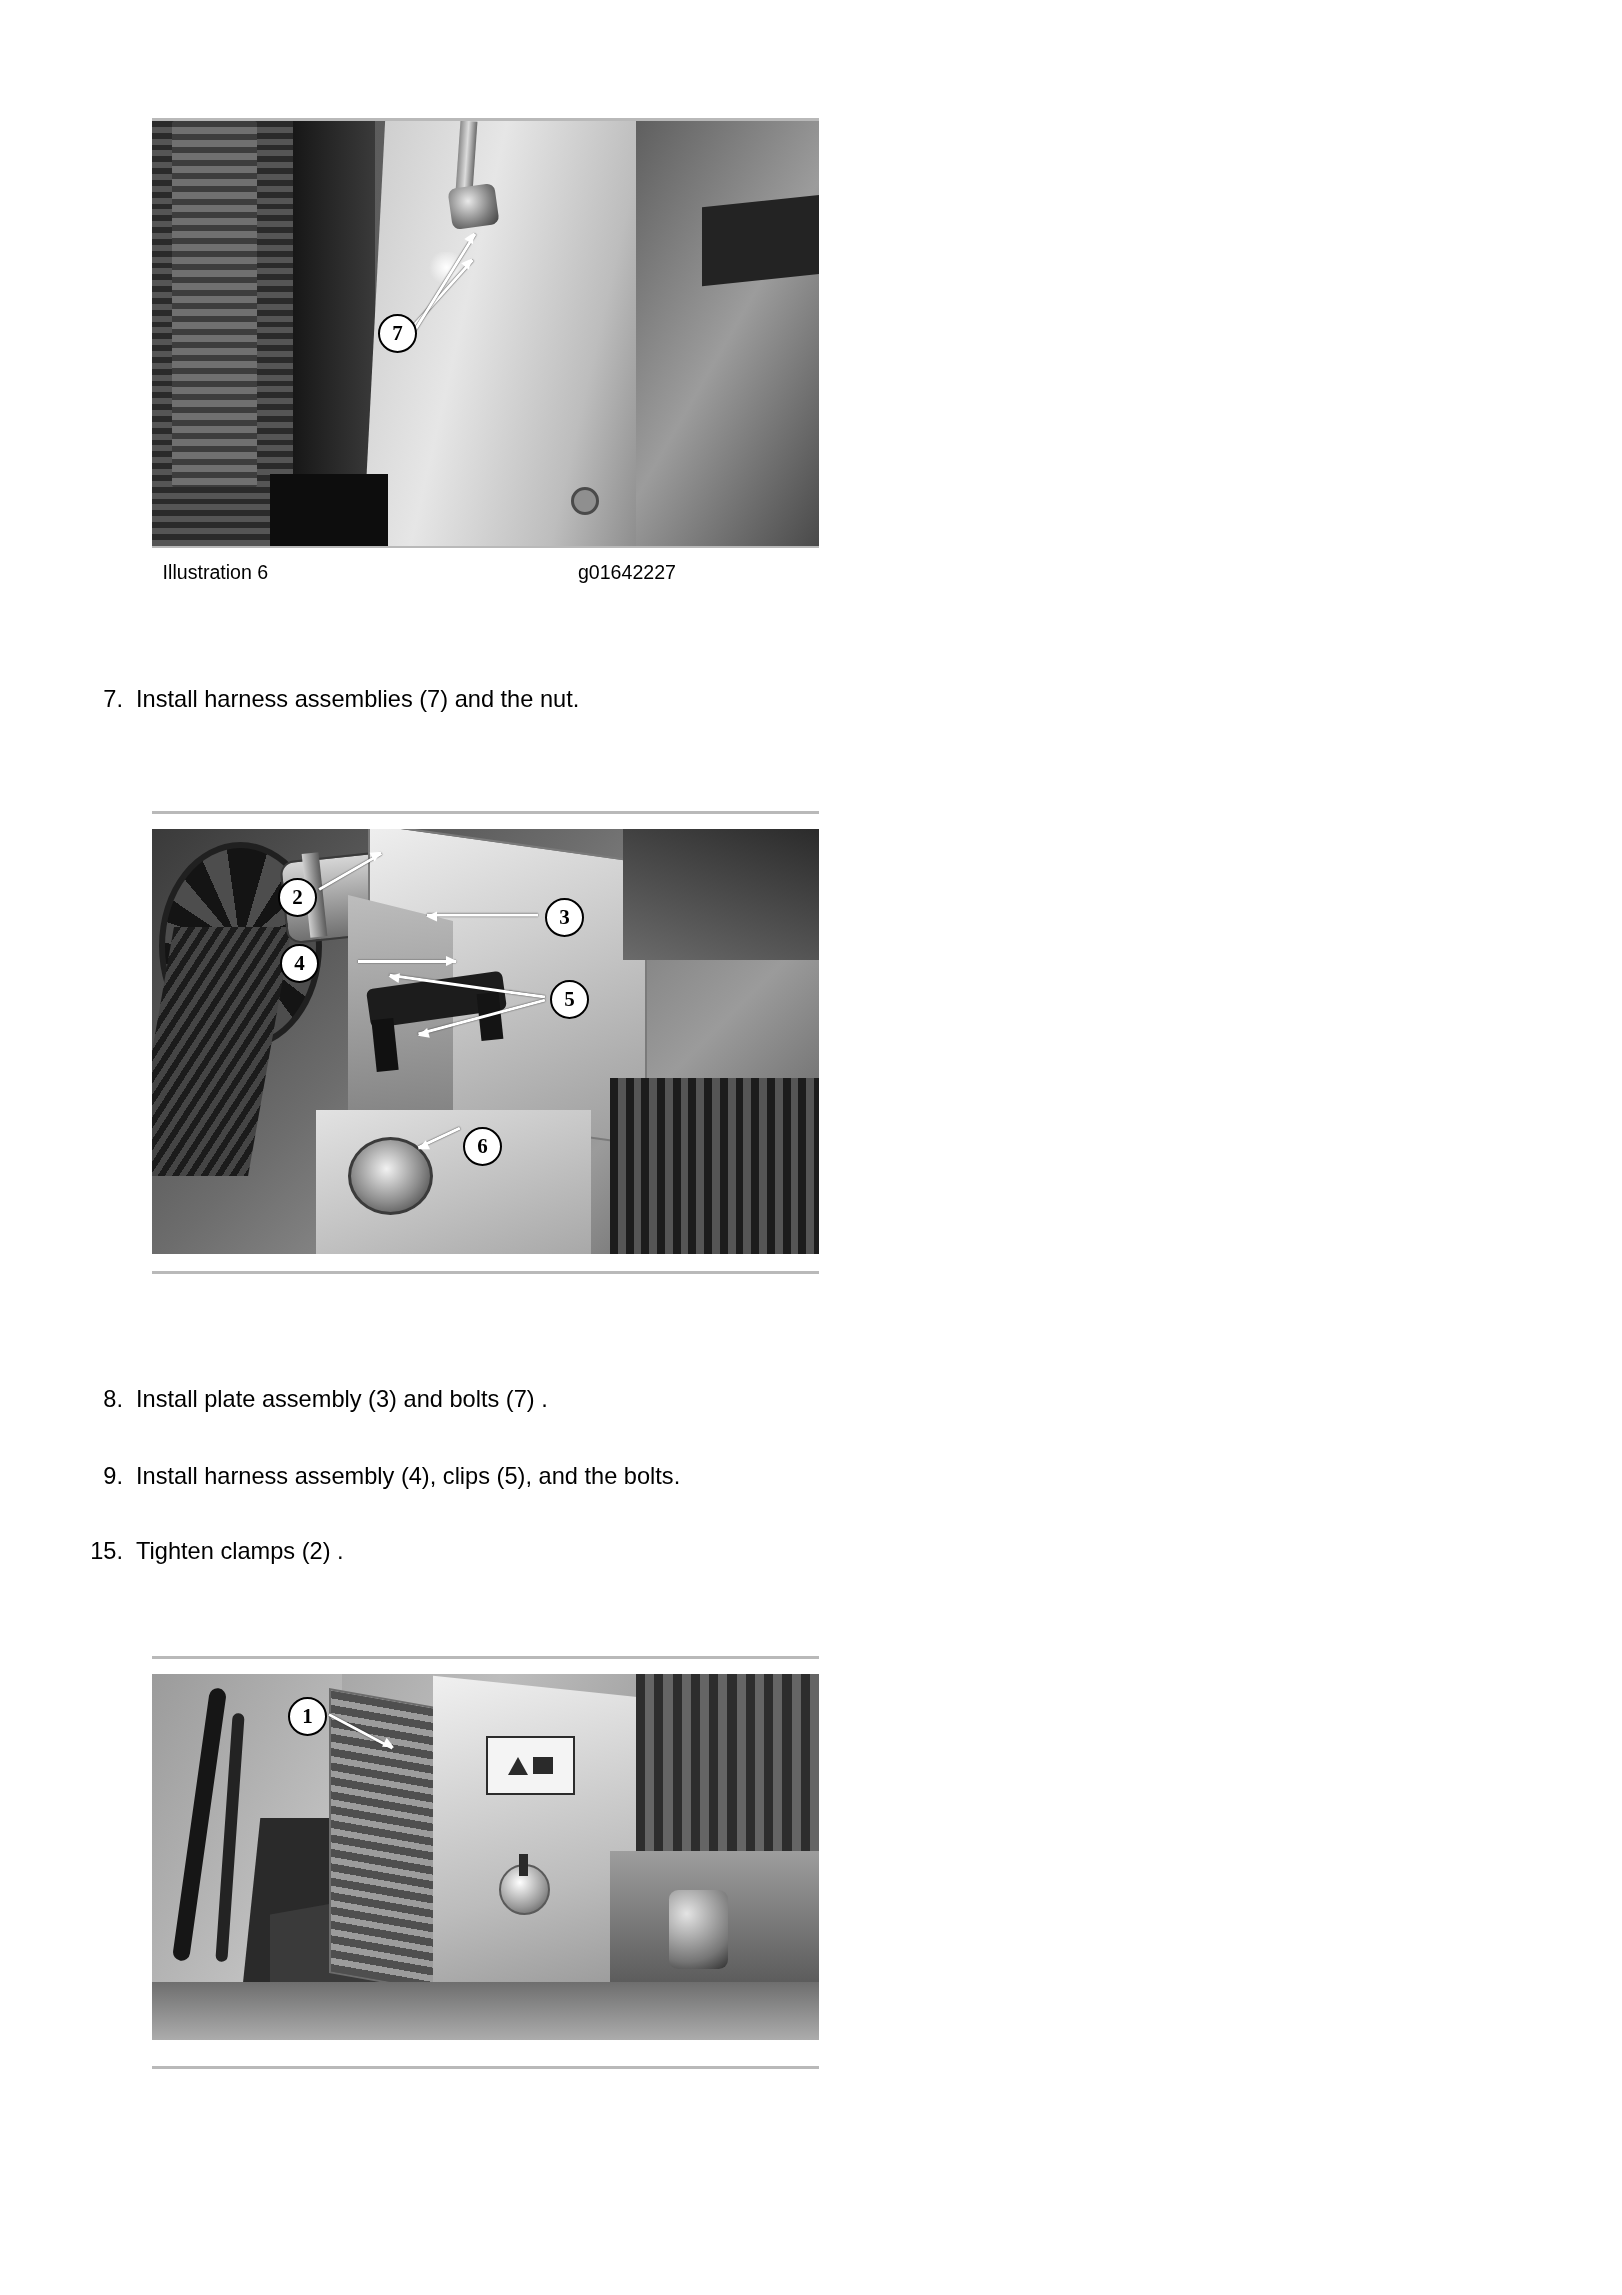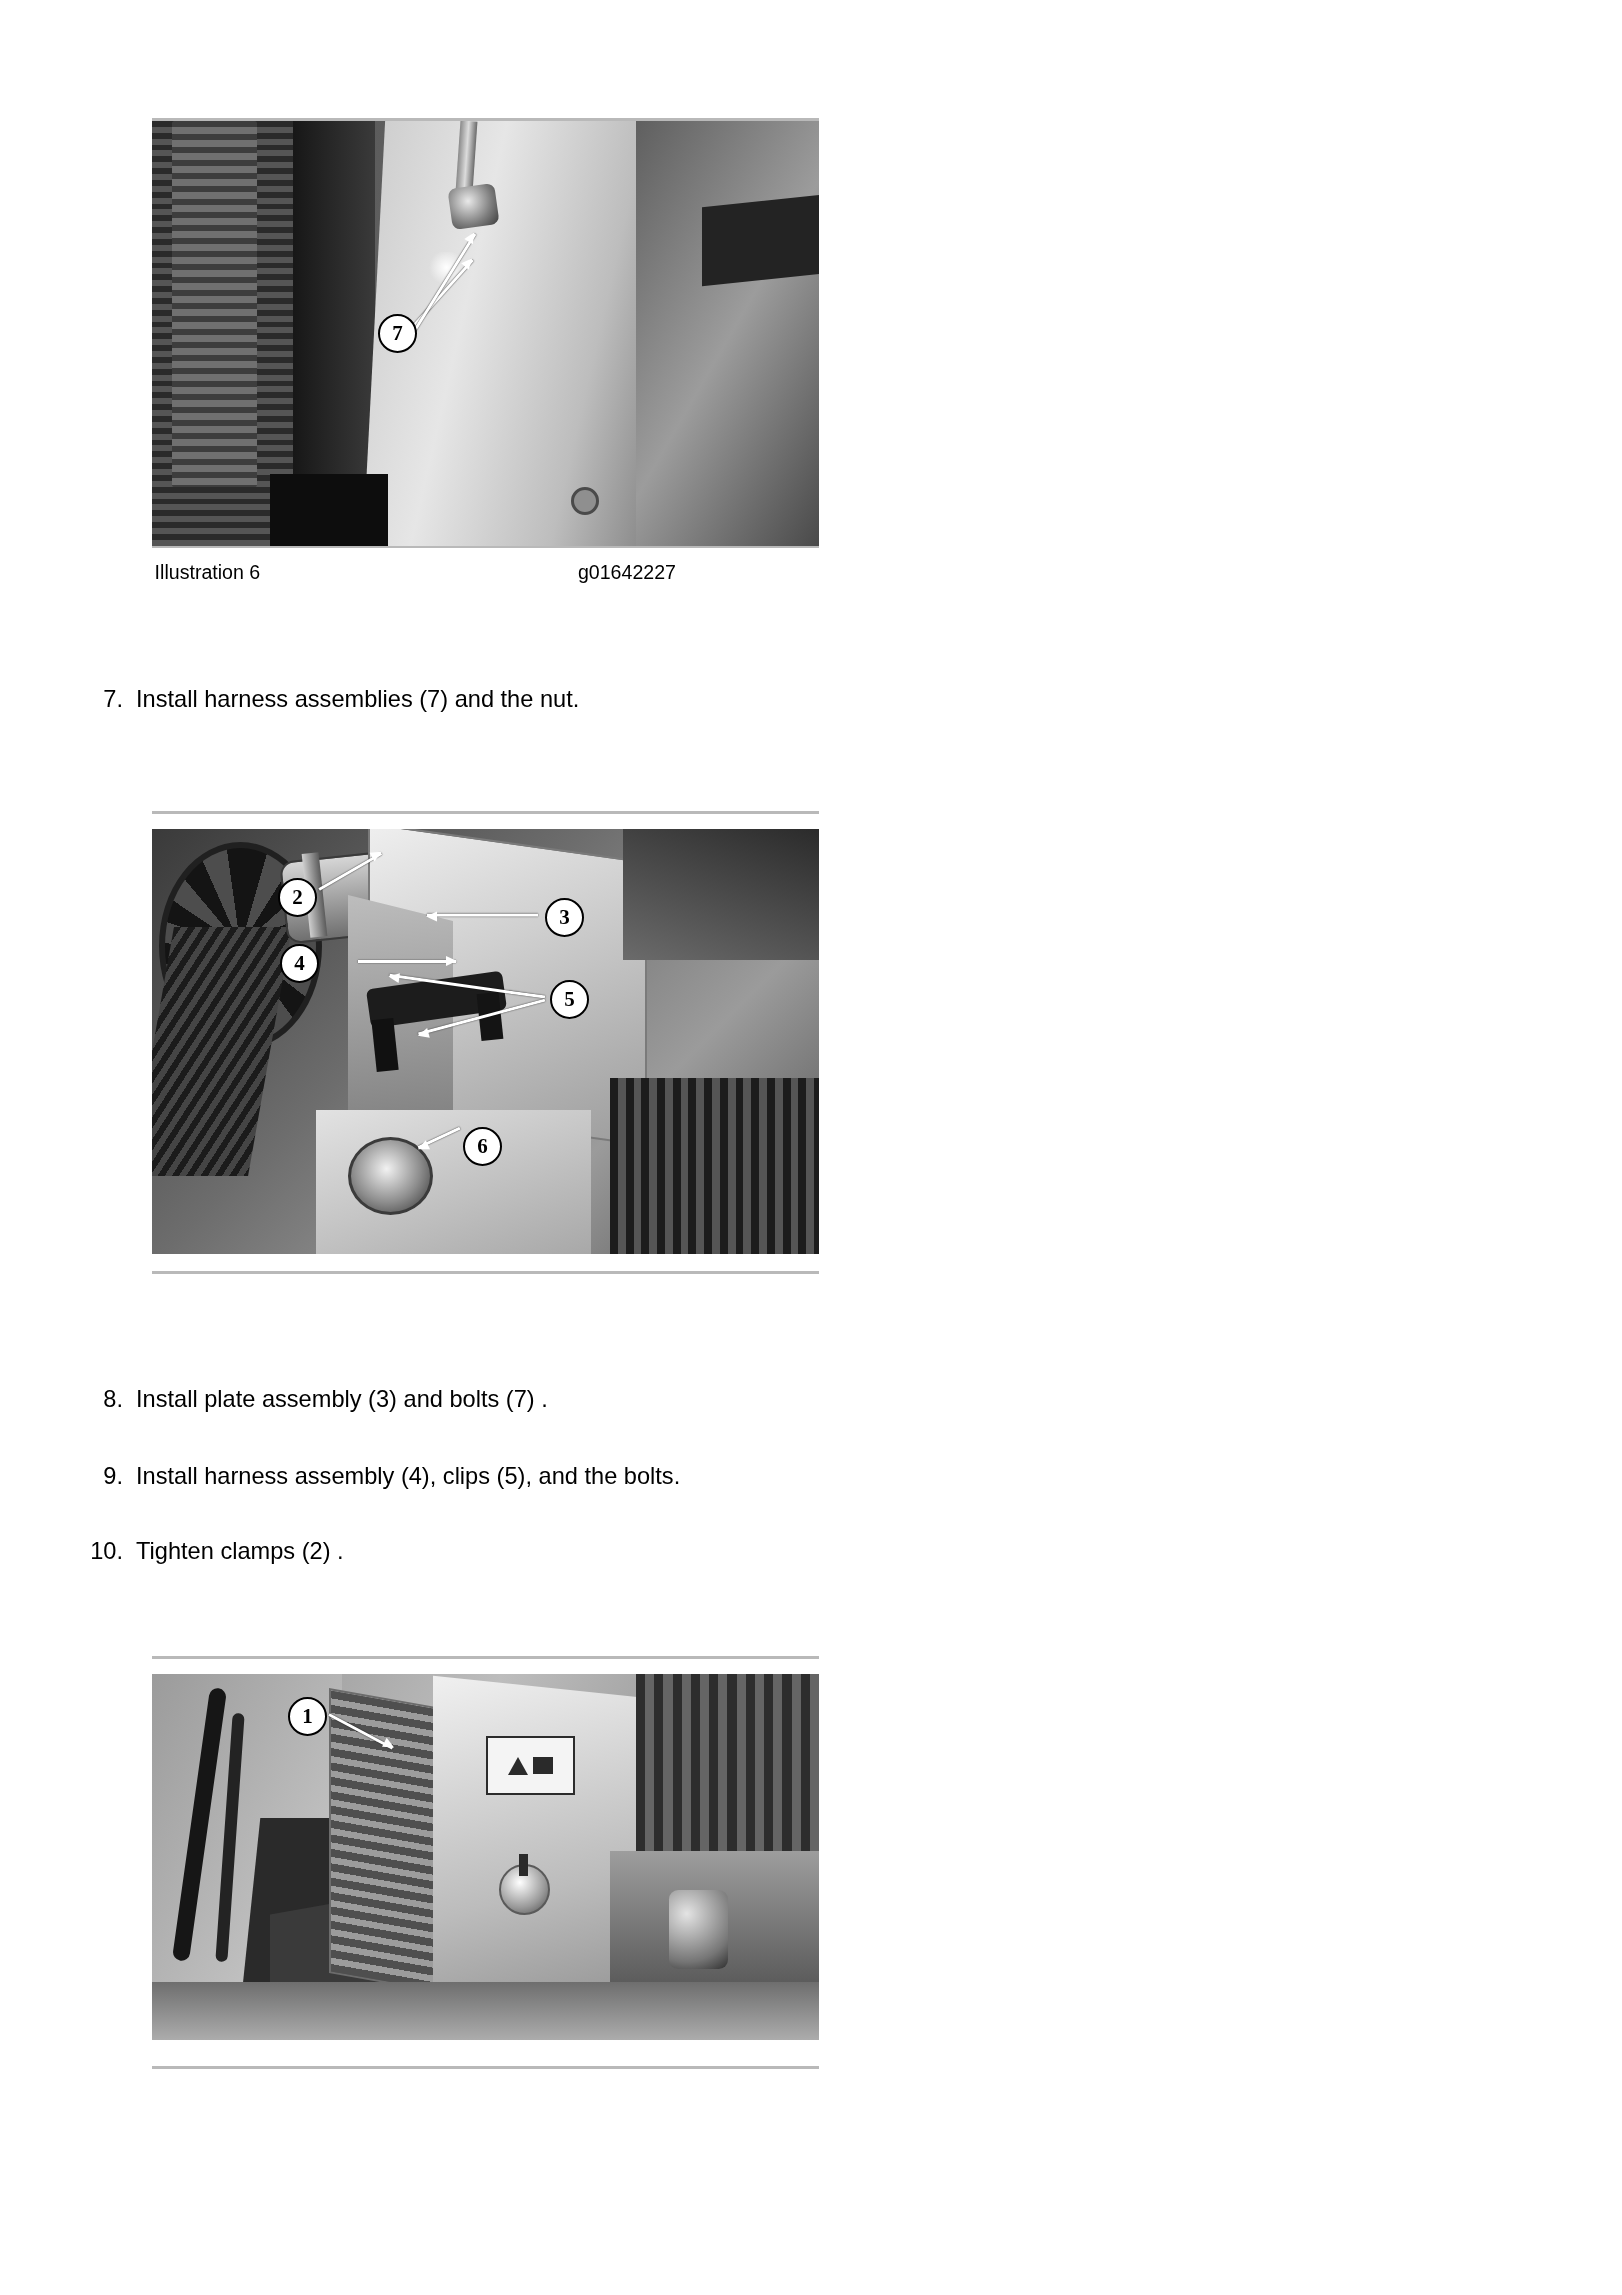--- a/index.html
+++ b/index.html
@@ -43,21 +43,21 @@
   }
   .caption {
     width: 667px;
     display: flex;
     justify-content: space-between;
     font-size: 19.6px;
     line-height: 26px;
     padding-top: 10.5px;
     box-sizing: border-box;
   }
-  .caption .cap-left { padding-left: 2.6px; }
+  .caption .cap-left { padding-left: 2.6px; margin-left: 8px; }
   .caption .cap-right { padding-right: 143px; }
 
   
   .step {
     position: absolute;
     left: 85px;
     width: 851px;
     font-size: 23.6px;
     line-height: 30px;
     display: flex;
@@ -378,21 +378,21 @@
 
   <div class="step" style="top:1384px;">
     <span class="num">8.</span>
     <span class="txt">Install plate assembly (3) and bolts (7) .</span>
   </div>
   <div class="step" style="top:1461px;">
     <span class="num">9.</span>
     <span class="txt">Install harness assembly (4), clips (5), and the bolts.</span>
   </div>
   <div class="step" style="top:1536px;">
-    <span class="num">10.</span>
+    <span class="num">15.</span>
     <span class="txt">Tighten clamps (2) .</span>
   </div>
 
   <div class="figure" style="top:1656px;">
     <div class="rule"></div>
     <div class="photo ph3" style="margin-top:15.7px;">
       <div class="wall"></div>
       <div class="cable"></div>
       <div class="cable2"></div>
       <div class="darkbar"></div>

